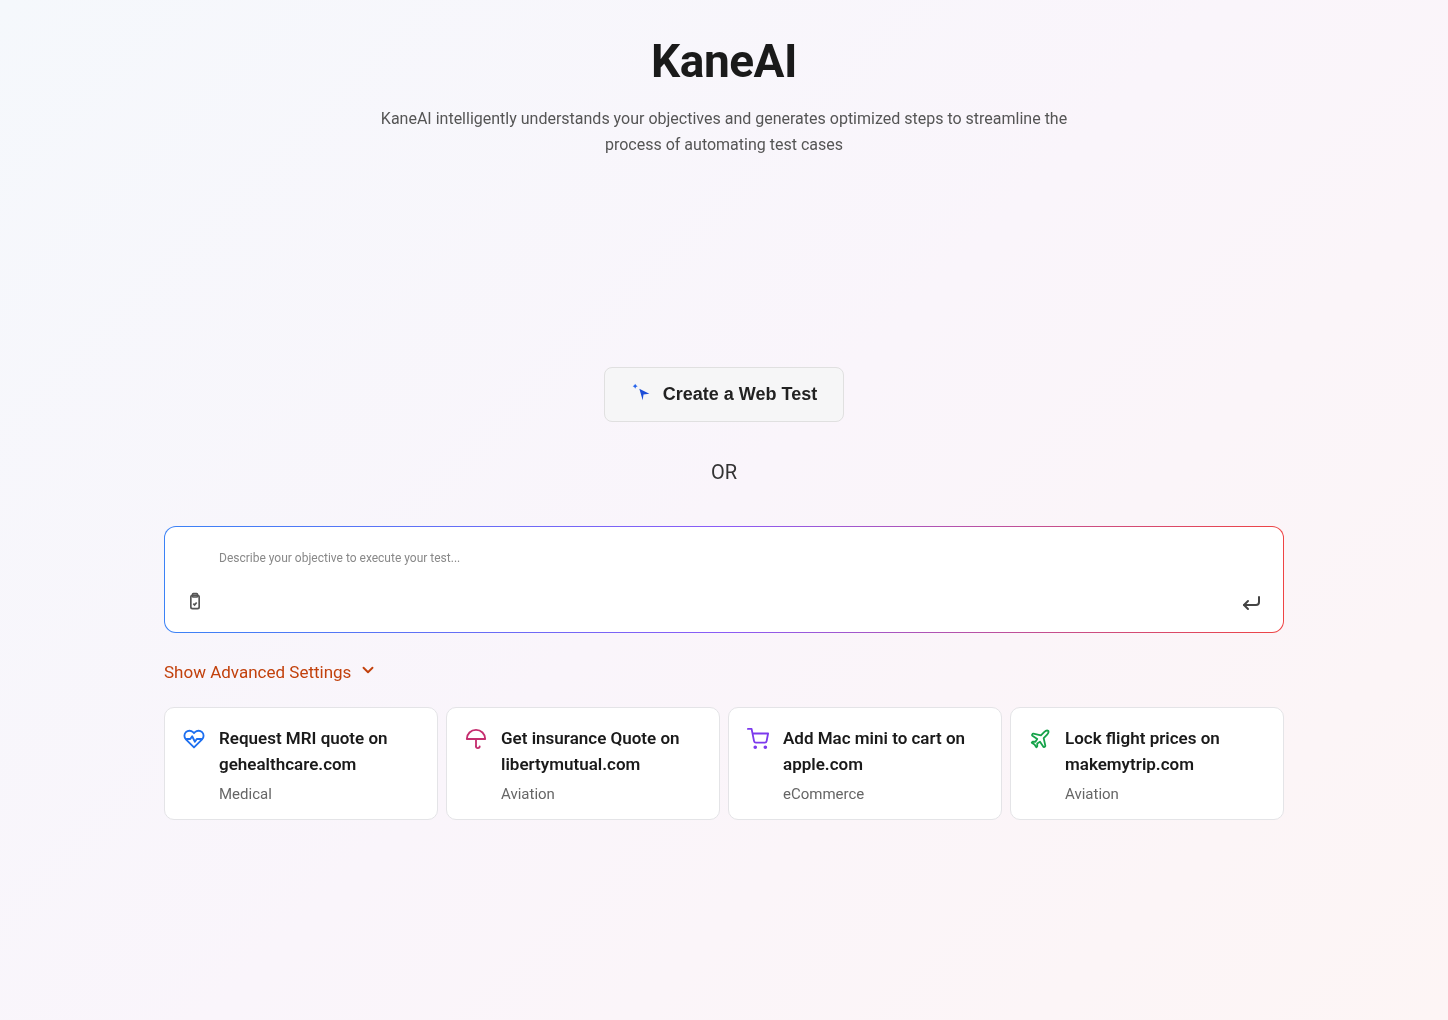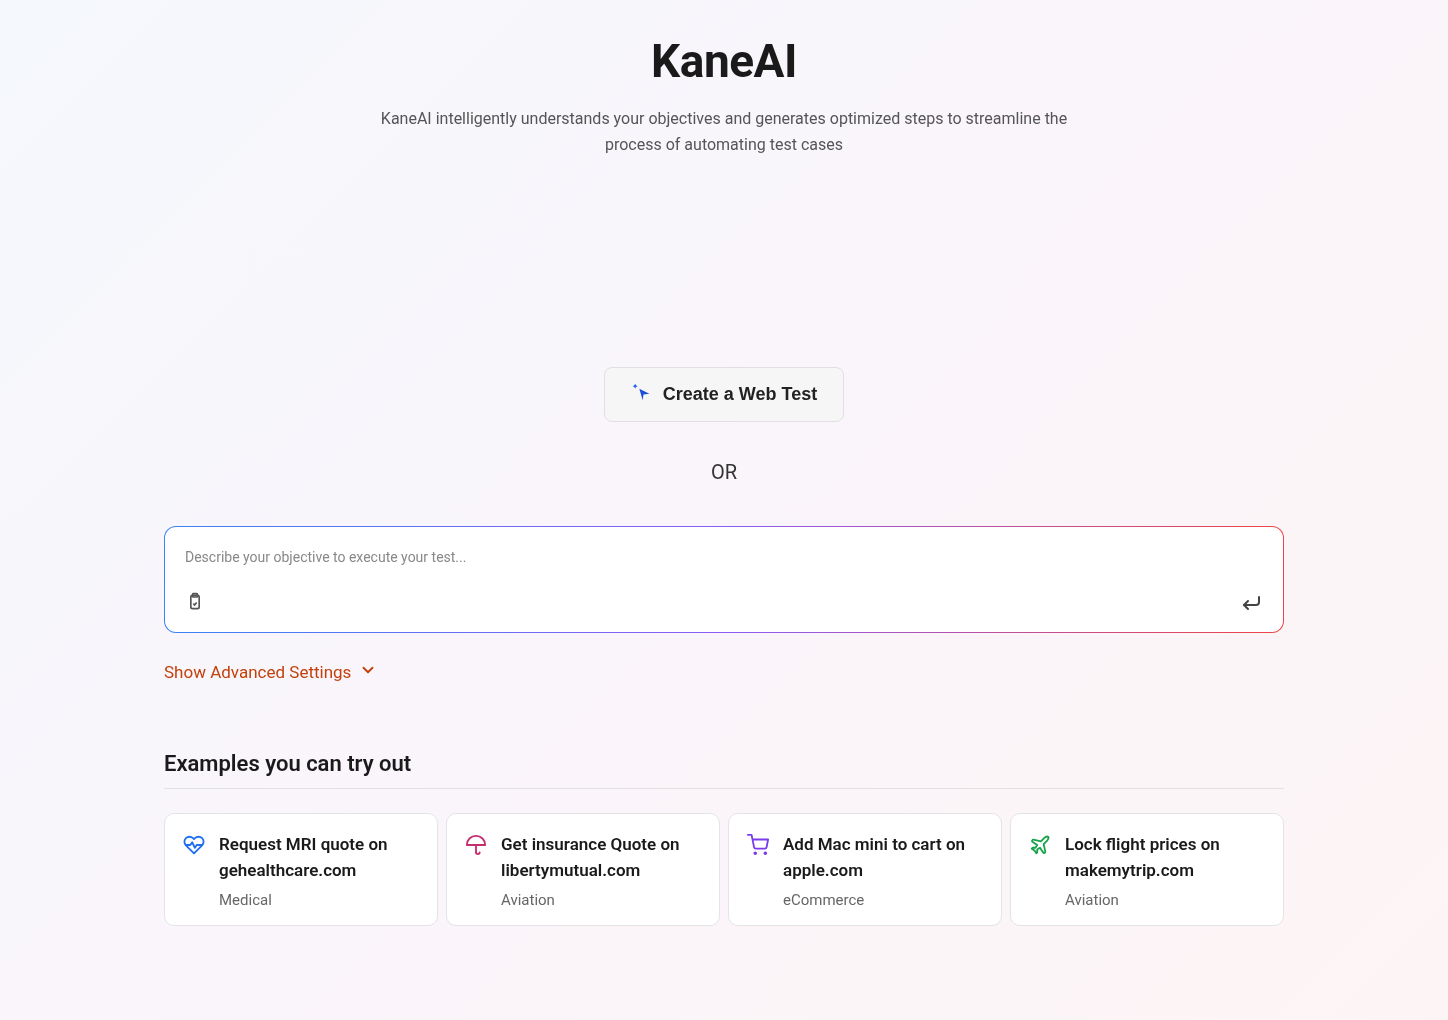--- a/index.html
+++ b/index.html
@@ -66,24 +66,25 @@
   }
   .input-inner {
     background: white;
     border-radius: 11px;
     padding: 20px 20px 14px 20px;
   }
   .main-input {
     width: 100%;
     border: none;
     outline: none;
-    font-size: 14px;
+    font-size: 12px;
     color: #333;
     background: transparent;
     font-family: inherit;
+    margin-left: 34px;
   }
   .main-input::placeholder {
     color: #888;
   }
   .input-toolbar {
     display: flex;
     justify-content: space-between;
     align-items: center;
     margin-top: 24px;
   }
@@ -203,21 +204,20 @@
   <div class="content-area">
     <div class="advanced-settings">
       <span>Show Advanced Settings</span>
       <span>
         <svg viewBox="0 0 24 24" fill="none" stroke="currentColor" stroke-width="2.5" stroke-linecap="round" stroke-linejoin="round">
           <polyline points="6 9 12 15 18 9"></polyline>
         </svg>
       </span>
     </div>
 
-    <h2 class="examples-heading">Examples you can try out</h2>
 
     <div class="example-cards">
 
       <div class="example-card">
         <span class="card-icon">
           <svg viewBox="0 0 24 24" fill="none" stroke="#1d6ff0" stroke-width="2" stroke-linecap="round" stroke-linejoin="round">
             <path d="M20.84 4.61a5.5 5.5 0 0 0-7.78 0L12 5.67l-1.06-1.06a5.5 5.5 0 0 0-7.78 7.78L12 21.23l8.84-8.84a5.5 5.5 0 0 0 0-7.78z"></path>
             <polyline points="4 12 8 12 10 9 13 15 15 12 20 12"></polyline>
           </svg>
         </span>

